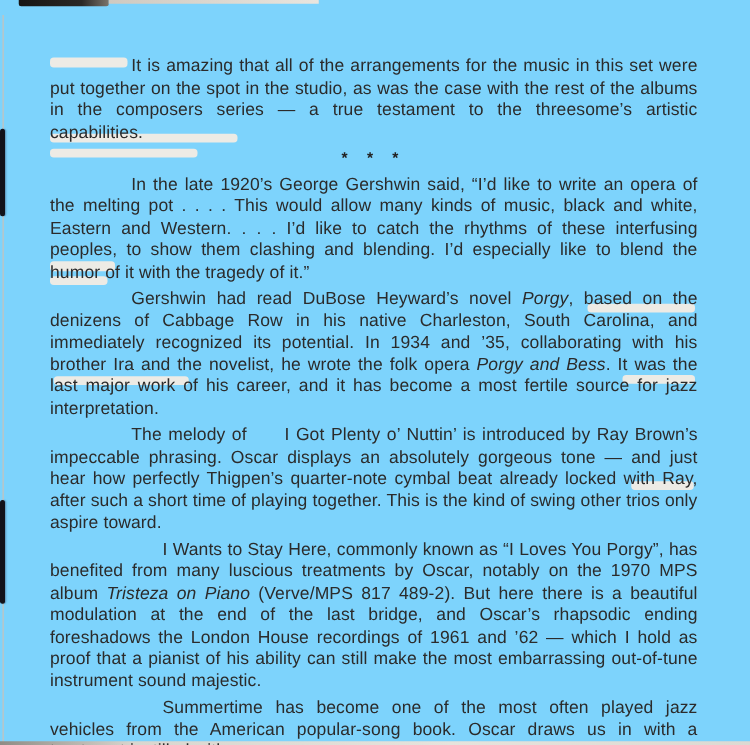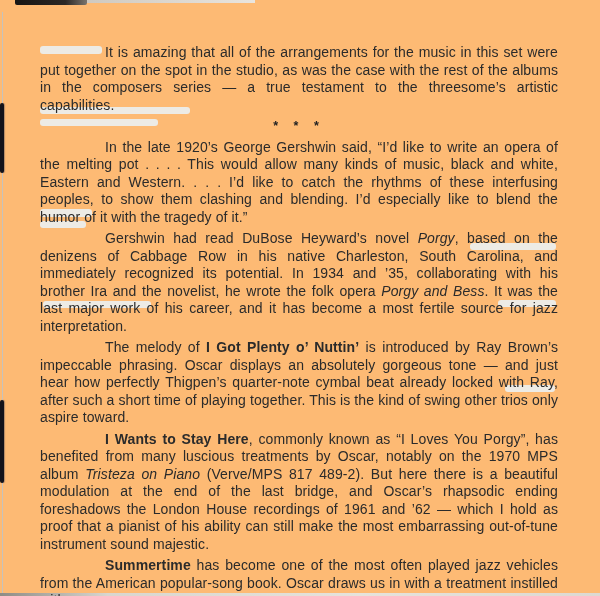--- a/index.html
+++ b/index.html
@@ -4,21 +4,21 @@
 <style>
   html, body { margin: 0; padding: 0; }
   body {
     width: 600px; height: 596px;
     font-family: "Liberation Sans", sans-serif;
     background: #ffffff;
   }
   .page {
     position: relative;
     width: 600px; height: 596px;
-    background: #fdba74;
+    background: #7dd3fc;
     overflow: hidden;
   }
   
   .top-edge-bar-dark {
     position: absolute; left: 15px; top: 0;
     width: 72px; height: 5px;
     background: linear-gradient(to right, #171513, #2b2826 70%, #7a746c);
     border-radius: 0 0 2px 2px;
   }
   .top-edge-bar-light {
@@ -59,21 +59,21 @@
     text-align: justify;
     letter-spacing: 0.1px;
   }
   .textblock p { margin: 0 0 4px 0; text-indent: 65px; }
   .textblock p.separator {
     text-align: center; text-indent: 0;
     margin: 1px 0 3px 0;
     font-weight: bold; font-size: 12.5px; letter-spacing: 6px;
     color: #222;
   }
-  .seg-b { font-weight: bold; }
+  .seg-b { font-weight: normal; margin-left: 25px; }
   .seg-i { font-style: italic; margin-top: 47px; }
 </style>
 </head>
 <body>
 
 <div class="page">
 
   <div class="top-edge-bar-dark"></div>
   <div class="top-edge-bar-light"></div>
   <div class="left-edge-hairline"></div>

